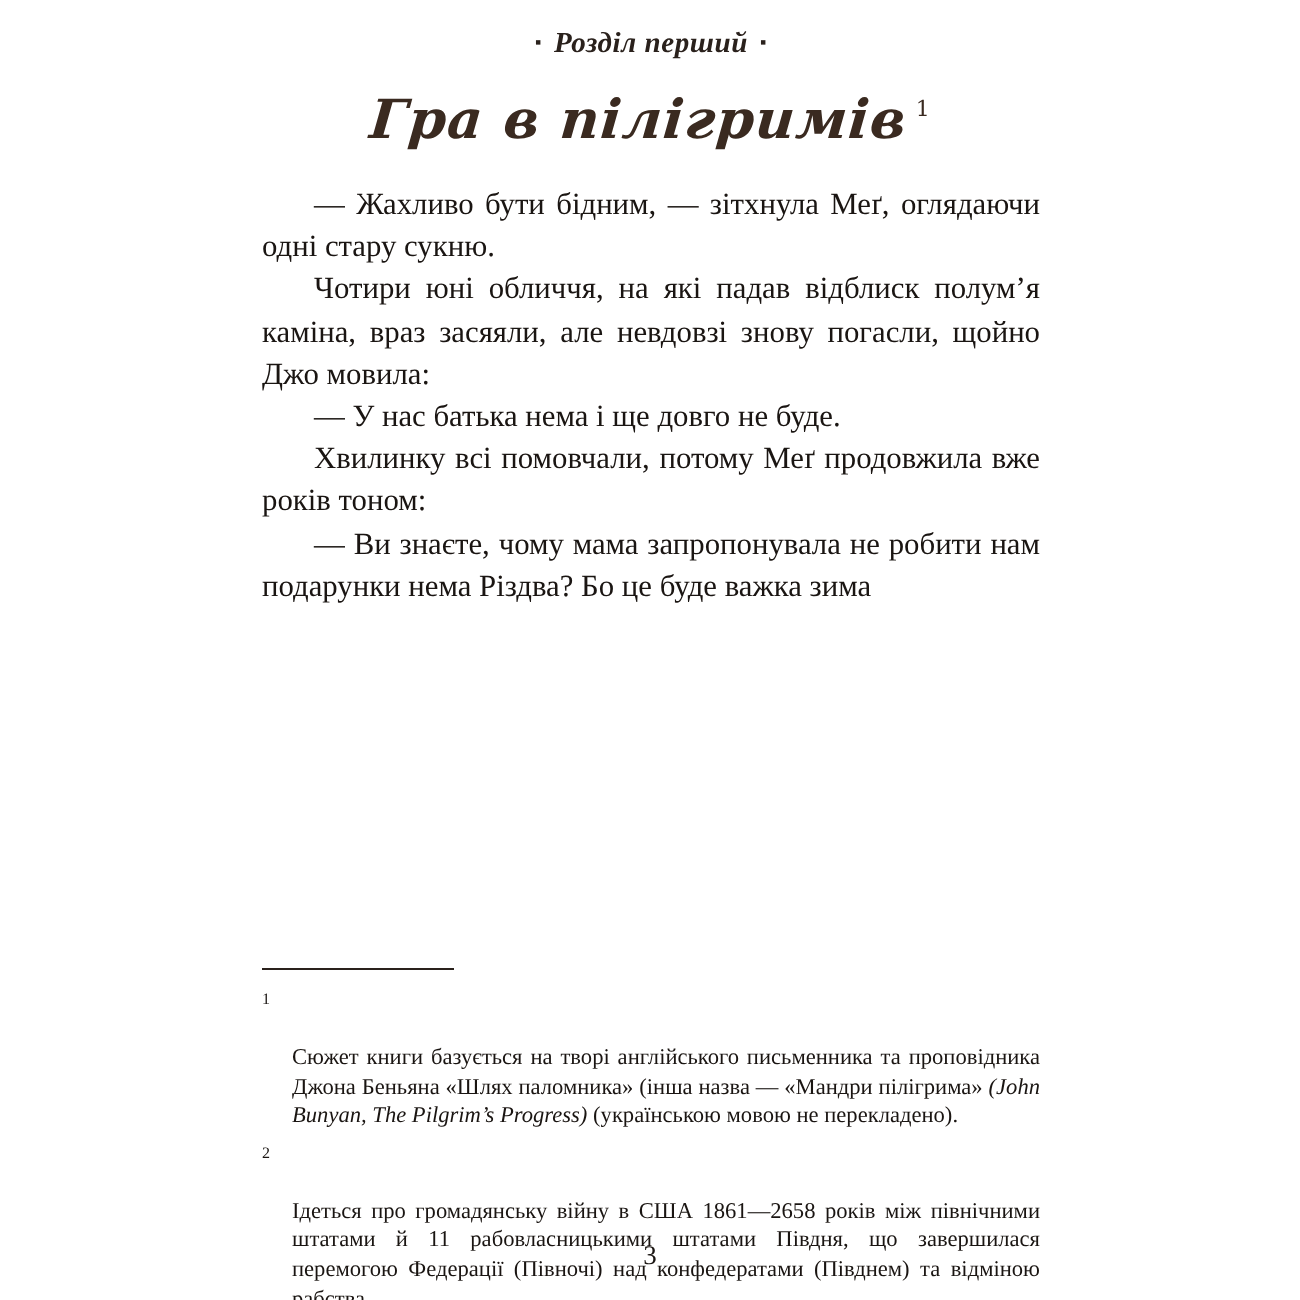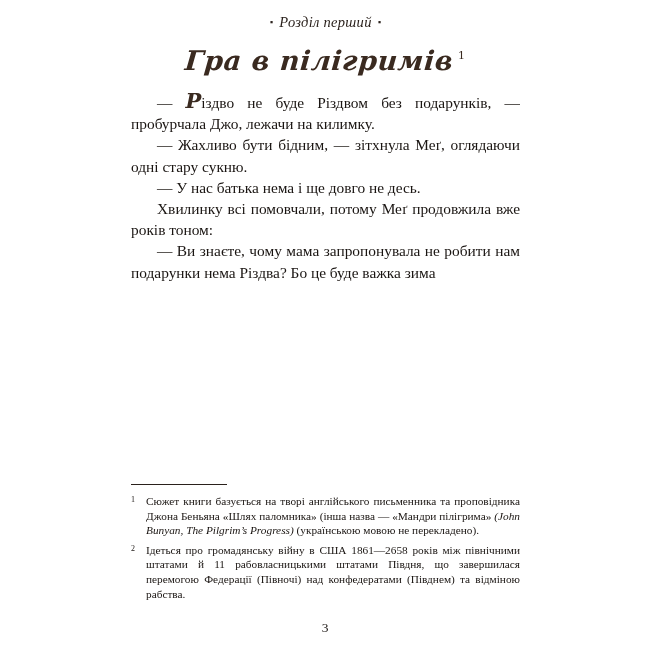--- a/index.html
+++ b/index.html
@@ -30,20 +30,21 @@
 
   
   .chapter-header {
     text-align: center;
     font-style: italic;
     font-size: 14.5px;
     letter-spacing: 0.3px;
     color: #2a211c;
     margin-top: 14px;
     white-space: nowrap;
+    font-weight: bold;
   }
   .chapter-header .dot {
     font-style: normal;
     font-size: 9px;
     vertical-align: 2.5px;
     margin: 0 6px;
     color: #2a211c;
   }
 
   
@@ -123,20 +124,21 @@
     width: 15px;
     flex: 0 0 15px;
     font-size: 8px;
     line-height: 12px;
     padding-top: 0px;
     text-align: left;
   }
   .fn-body {
     flex: 1 1 auto;
     text-align: justify;
+    margin-top: 28px;
   }
   .fn-body i { font-style: italic; }
 
   
   .folio {
     position: absolute;
     left: 0;
     top: 620px;
     width: 650px;
     text-align: center;
@@ -154,28 +156,28 @@
     <div class="chapter-header">
       <span class="dot">▪</span><span>Розділ перший</span><span class="dot">▪</span>
     </div>
 
     <div class="chapter-title">
       <span class="title-text">Гра в пілігримів</span><span class="fn">1</span>
     </div>
 
     <div class="body-block">
 
-      <p class="para"><span>— </span><span class="dropcap">Р</span><span>іздво не буде Різдвом без подарунків, — пробурчала Джо, лежачи на килимку.</span></p>
 
       <p class="para"><span>— Жахливо бути бідним, — зітхнула Меґ, оглядаючи одні стару сукню.</span></p>
 
 
 
-
-      <p class="para"><span>— У нас батька нема і ще довго не десь.</span></p>
+      <p class="para"><span>Чотири юні обличчя, на які падав відблиск полум’я каміна, враз засяяли, але невдовзі знову погасли, щойно Джо мовила:</span></p>
+
+      <p class="para"><span>— У нас батька нема і ще довго не буде.</span></p>
 
 
       <p class="para"><span>Хвилинку всі помовчали, потому Меґ продовжила вже років тоном:</span></p>
 
       <p class="para"><span>— Ви знаєте, чому мама запропонувала не робити нам подарунки нема Різдва? Бо це буде важка зима</span></p>
 
     </div>
   </div>
 
   <div class="footnotes">

